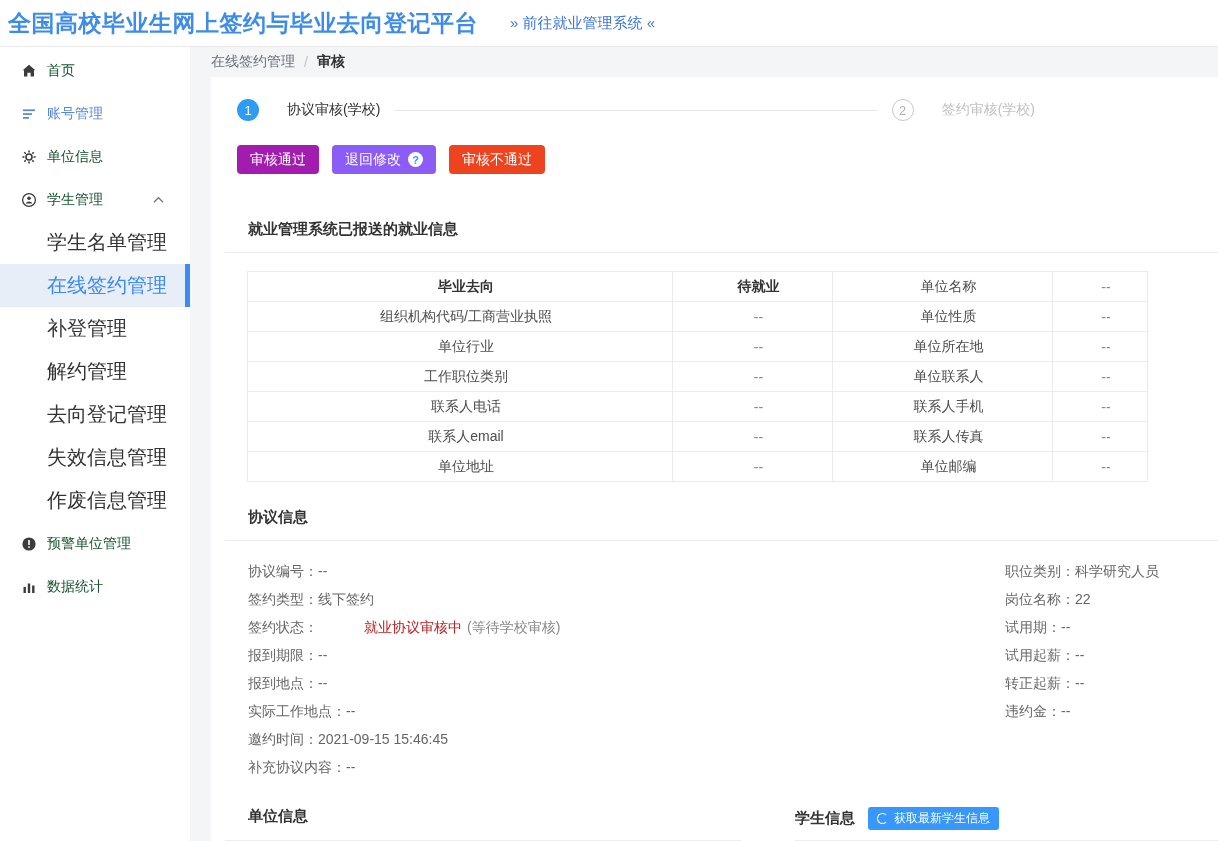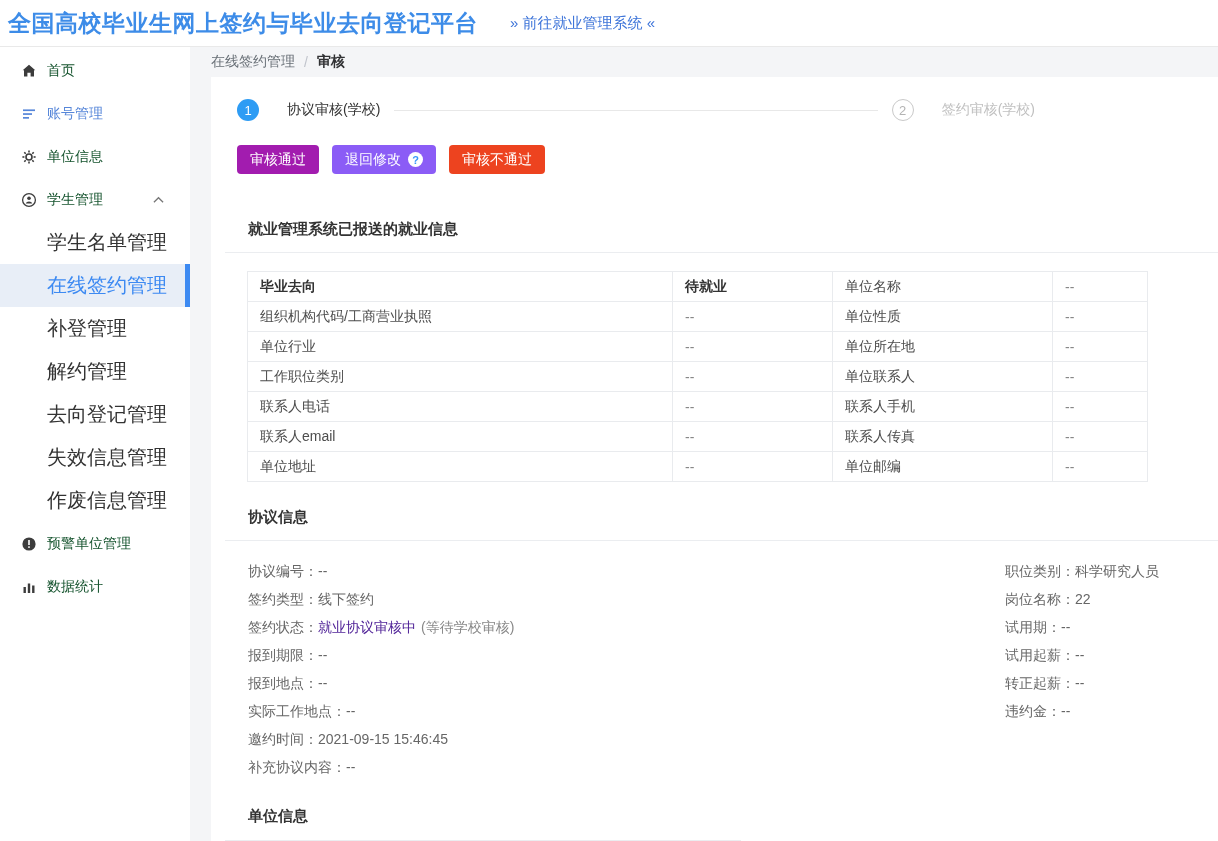--- a/index.html
+++ b/index.html
@@ -54,32 +54,32 @@
   .btn-red   { background:#ed431f; }
   .q-icon { width:15px; height:15px; border-radius:50%; background:#fff; color:#3897fa;
     font-size:11px; font-weight:bold; display:flex; align-items:center; justify-content:center;
     margin-left:7px; }
 
   
   .section-title { font-size:15px; font-weight:bold; color:#333; margin-left:23px; }
   .divider { height:1px; background:#ebedf0; margin-top:13px; }
 
   .report-section { margin-top:46px; }
-  table.report { border-collapse:collapse; margin:18px 0 0 22px; table-layout:fixed; }
+  table.report { border-collapse:collapse; margin:18px 0 0 22px; table-layout:fixed;text-align:center; }
   table.report td { border:1px solid #e9ebee; height:30px; padding-left:12px;
     font-size:14px; color:#4d4d4d; overflow:hidden; white-space:nowrap; }
   table.report td.val { color:#888; }
   table.report tr.first td.emph { font-weight:bold; color:#333; }
 
   .agreement-section { margin-top:26px; }
   .info-wrap { position:relative; margin-top:16px; }
   .info-col-left { margin-left:23px; }
   .info-row { height:28px; line-height:28px; font-size:14px; color:#666; white-space:nowrap; }
   .info-col-right { position:absolute; top:0; right:0; width:213px; }
-  .status-orange { color:#4c1d95; }
+  .status-orange { color:#b91c1c;margin-left:46px; }
   .status-extra { color:#888; margin-left:5px; }
 
   
   .bottom-split { display:flex; margin-top:26px; }
   .bottom-left { width:516px; flex:0 0 516px; }
   .bottom-right { margin-left:54px; flex:1; }
   .bottom-right-head { display:flex; align-items:center; }
   .bottom-right-head .section-title { margin-left:0; }
   .mini-btn { height:23px; margin-left:13px; padding:0 9px; border:none; border-radius:3px;
     background:#3897fa; color:#fff; font-size:12px; display:flex; align-items:center;
@@ -293,18 +293,28 @@
               <div class="info-row"><span>违约金：</span><span>--</span></div>
             </div>
           </div>
         </div>
 
         <div class="bottom-split">
           <div class="bottom-left">
             <div class="section-title">单位信息</div>
             <div class="divider"></div>
           </div>
+          <div class="bottom-right">
+            <div class="bottom-right-head">
+              <div class="section-title">学生信息</div>
+              <button class="mini-btn">
+                <span class="refresh-icon"></span>
+                <span>获取最新学生信息</span>
+              </button>
+            </div>
+            <div class="divider"></div>
+          </div>
         </div>
 
       </div>
     </div>
   </div>
 </div>
 
 </body></html>

